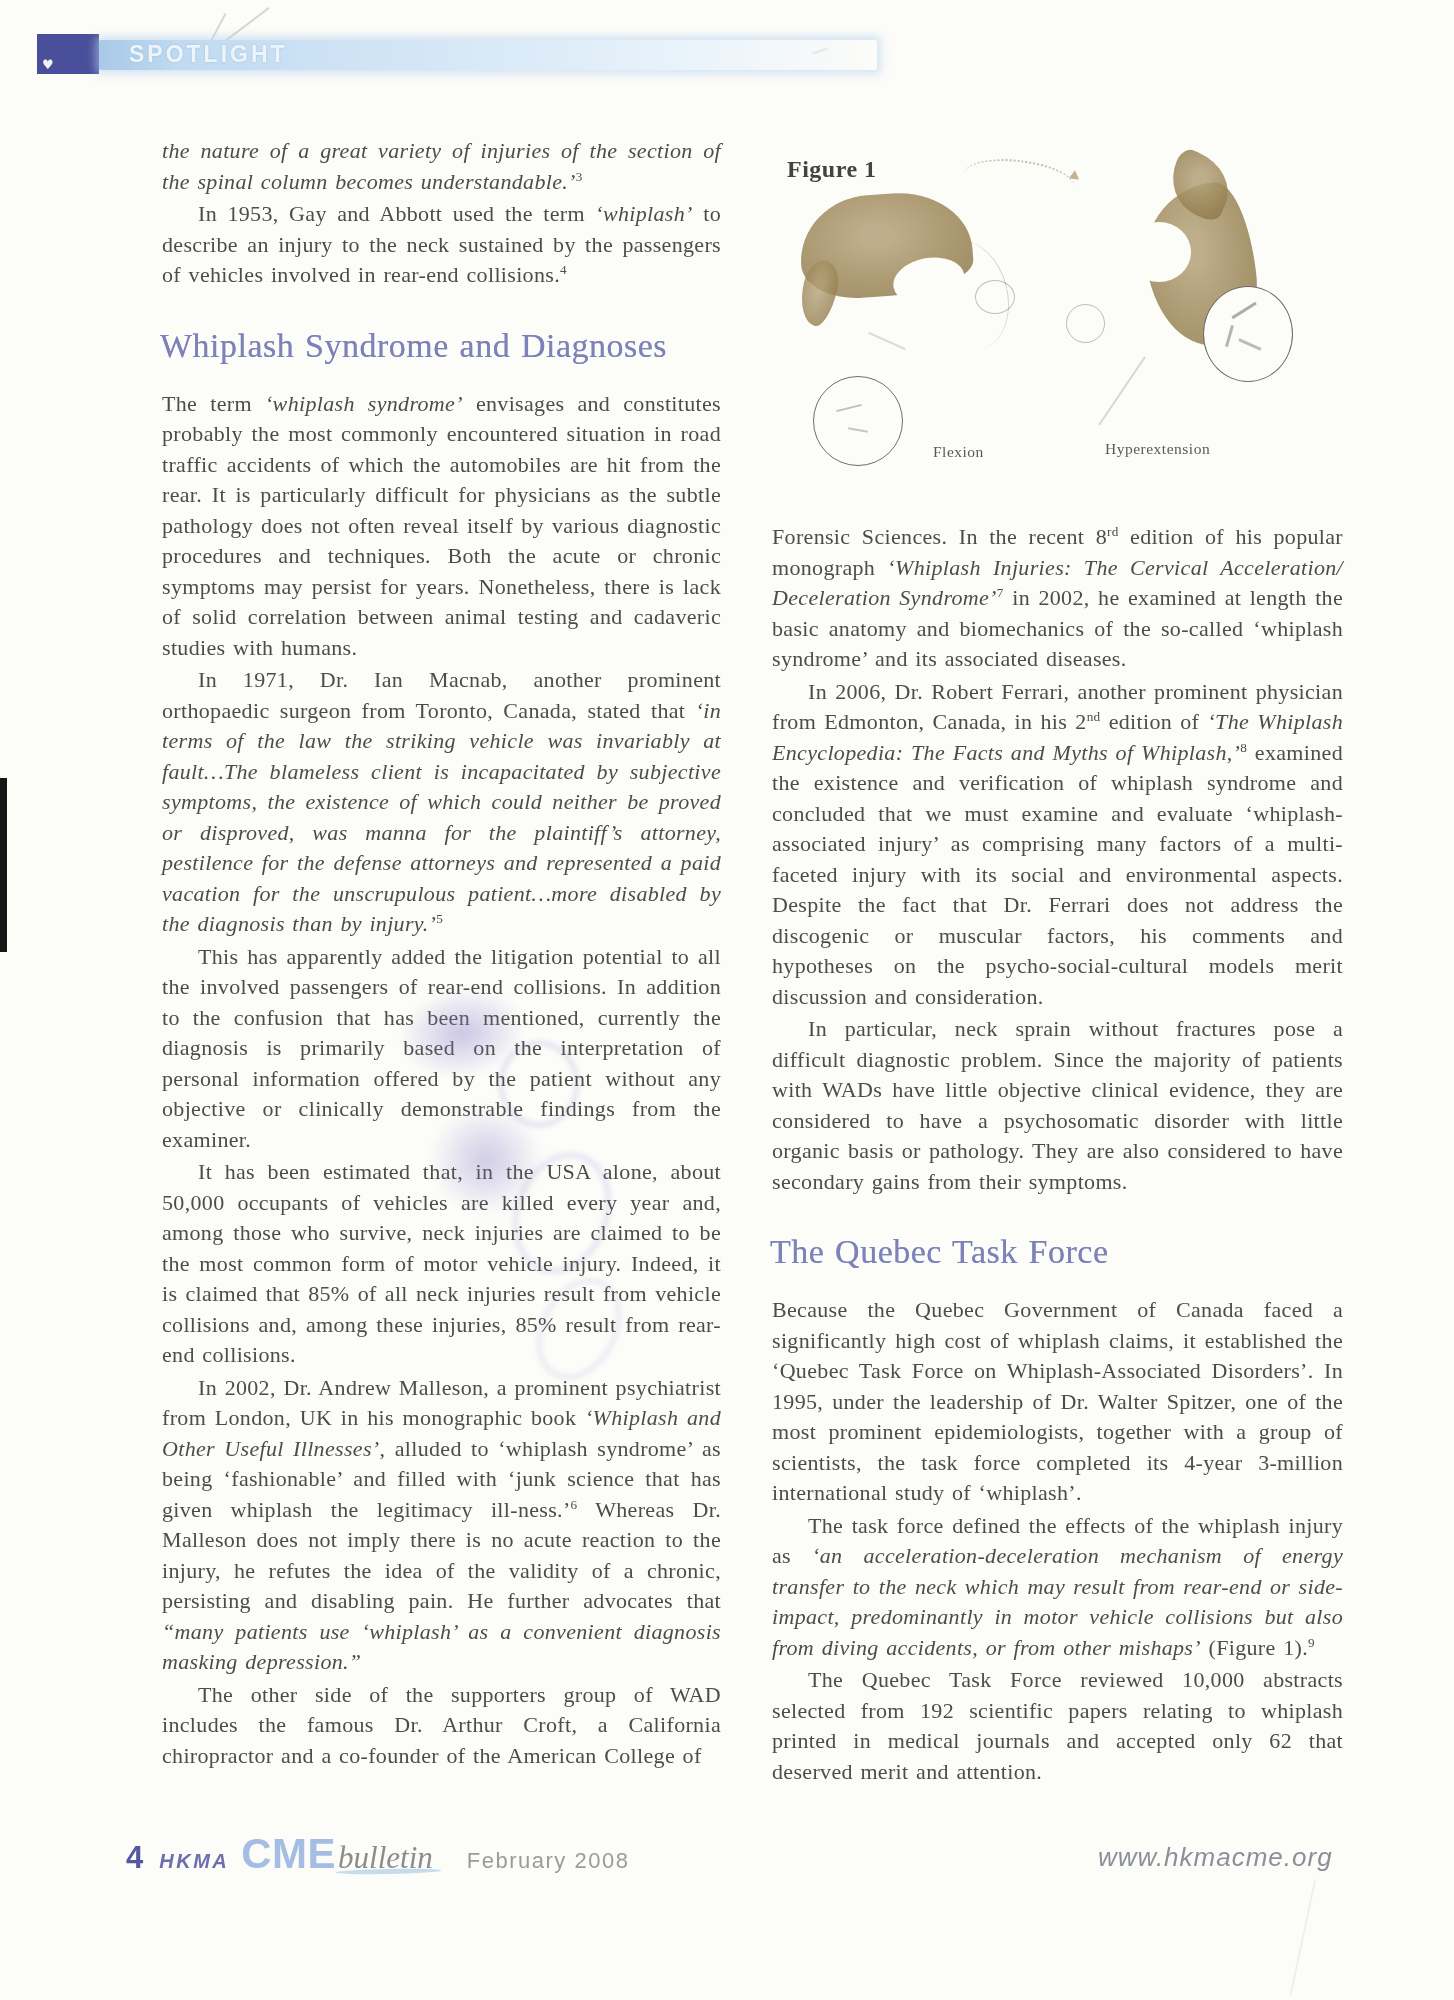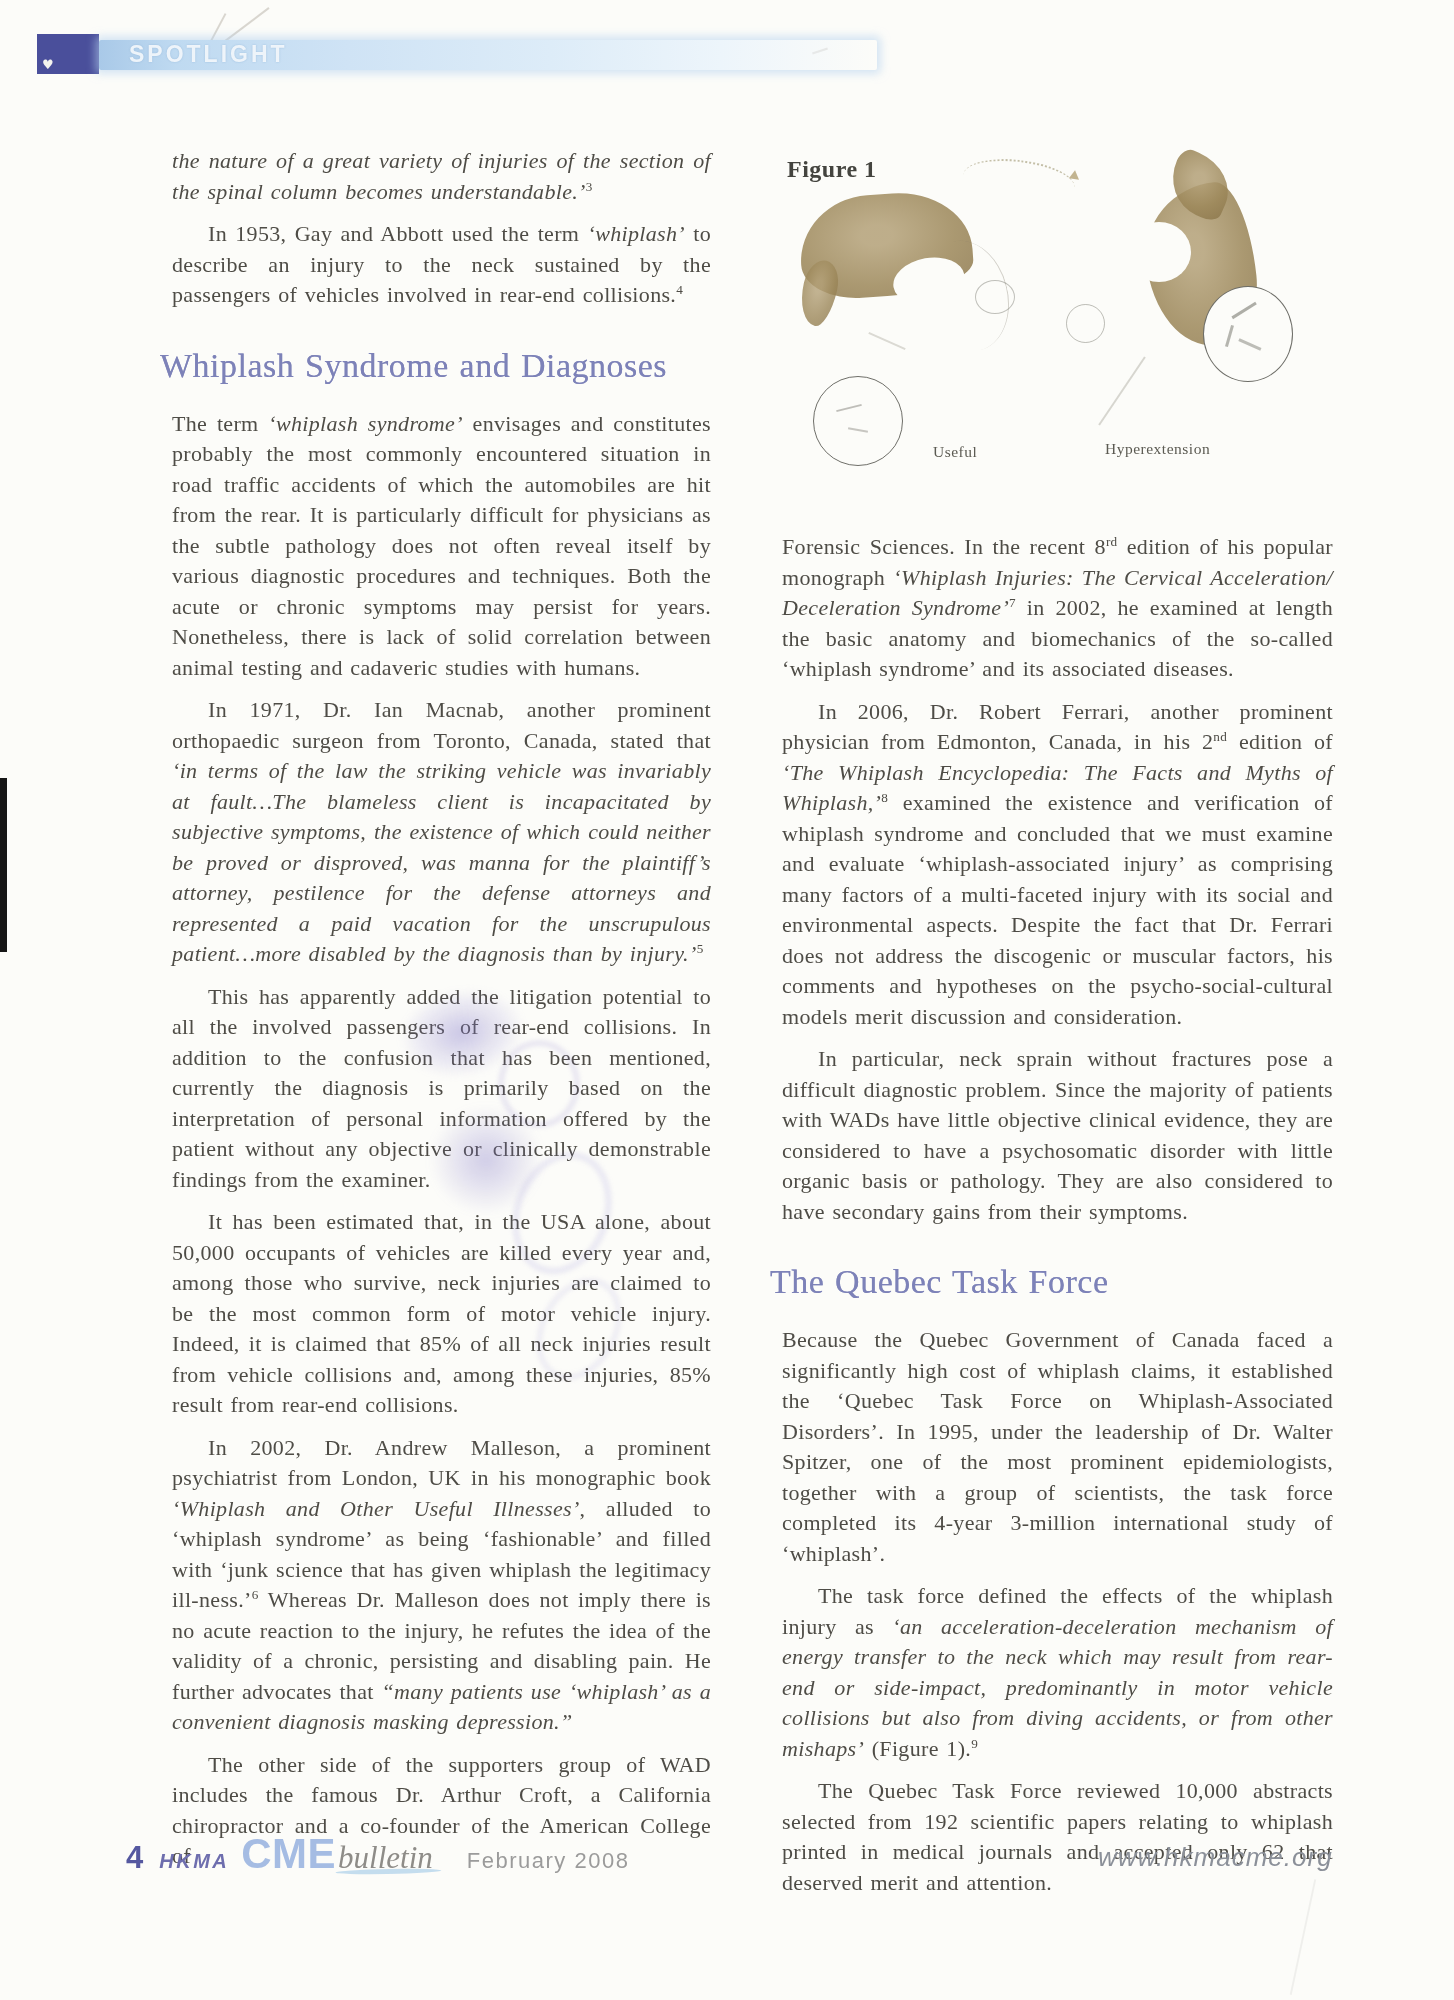--- a/index.html
+++ b/index.html
@@ -34,21 +34,21 @@
   }
   .pencil{position:absolute;background:#b5b0a6;opacity:.5;}
   .pencil.x1{left:188px;top:34px;width:90px;height:2px;transform:rotate(-37deg);}
   .pencil.x2{left:210px;top:10px;width:2px;height:62px;transform:rotate(28deg);}
   .pencil.x3{left:812px;top:50px;width:16px;height:2px;transform:rotate(-18deg);opacity:.35;}
   
   .col{position:absolute;color:var(--body-text,#4e4c46);font-size:22px;line-height:30.5px;
        text-align:justify;word-spacing:.08em;letter-spacing:.015em;}
   .col.left{left:160px;top:134px;width:563px;}
   .col.right{left:770px;top:520px;width:575px;}
-  .para{margin:12px;text-indent:36px;}
+  .para{margin:2px;text-indent:36px;}
   .para.noindent{text-indent:0;}
   .para .it{font-style:italic;}
   .para sup{font-size:60%;line-height:0;}
   .col-heading{
     font-family:"Liberation Serif",serif;font-weight:normal;
     font-size:34px;line-height:40px;color:var(--heading,#7d82b8);
     letter-spacing:.5px;margin:35px 0 23px 0;text-align:left;text-indent:0;
     text-shadow:0 0 .6px rgba(125,130,184,.85);
   }
   
@@ -158,21 +158,21 @@
     <div class="hair hyp-hair-main"></div>
     <div class="hair hyp-hair-spike"></div>
     <div class="hyp-face-notch"></div>
     <div class="hyp-chin-line"></div>
     <div class="hyp-ear"></div>
     <div class="hyp-circle">
       <div class="m1"></div>
         <div class="m2"></div>
         <div class="m3"></div>
     </div>
-    <div class="fig-cap flexion">Useful</div>
+    <div class="fig-cap flexion">Flexion</div>
     <div class="fig-cap hyper">Hyperextension</div>
   </div>
 
   <div class="smudge s1"></div>
   <div class="smudge s2"></div>
   <div class="smudge s3"></div>
   <div class="smudge s4"></div>
   <div class="smudge s5"></div>
   <div class="edge-strip"></div>
   <div class="crease"></div>

